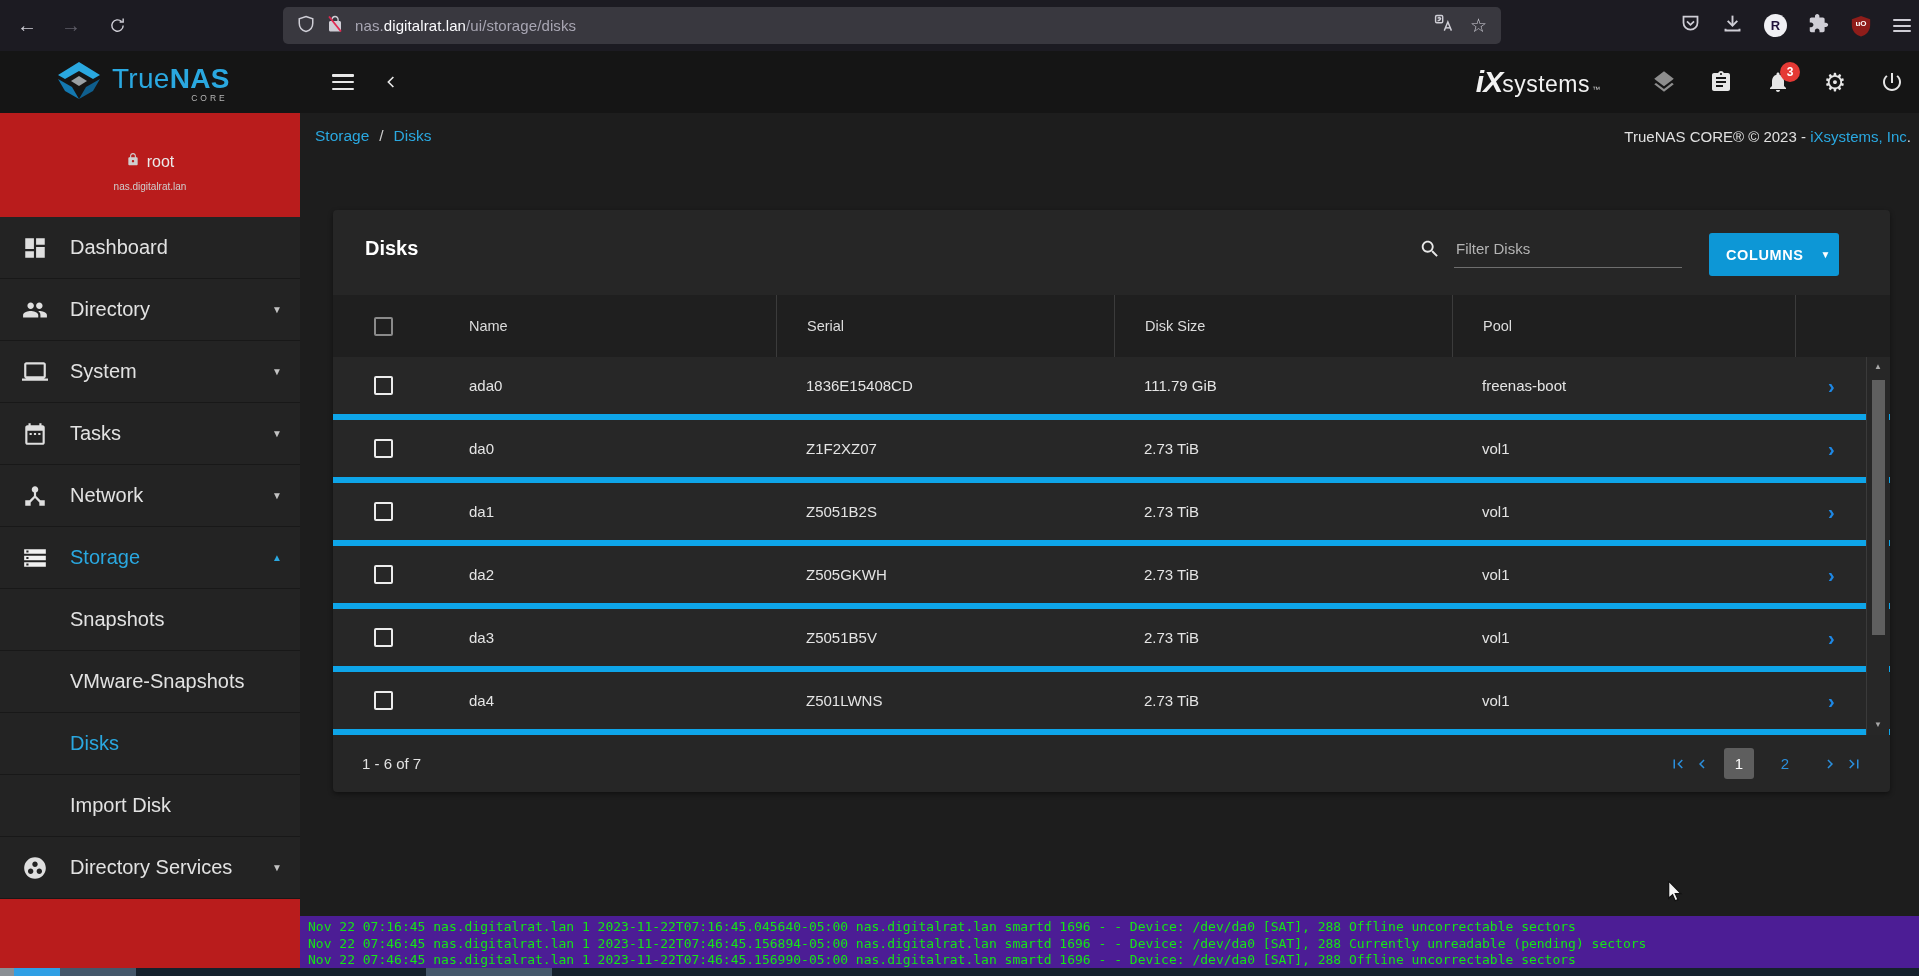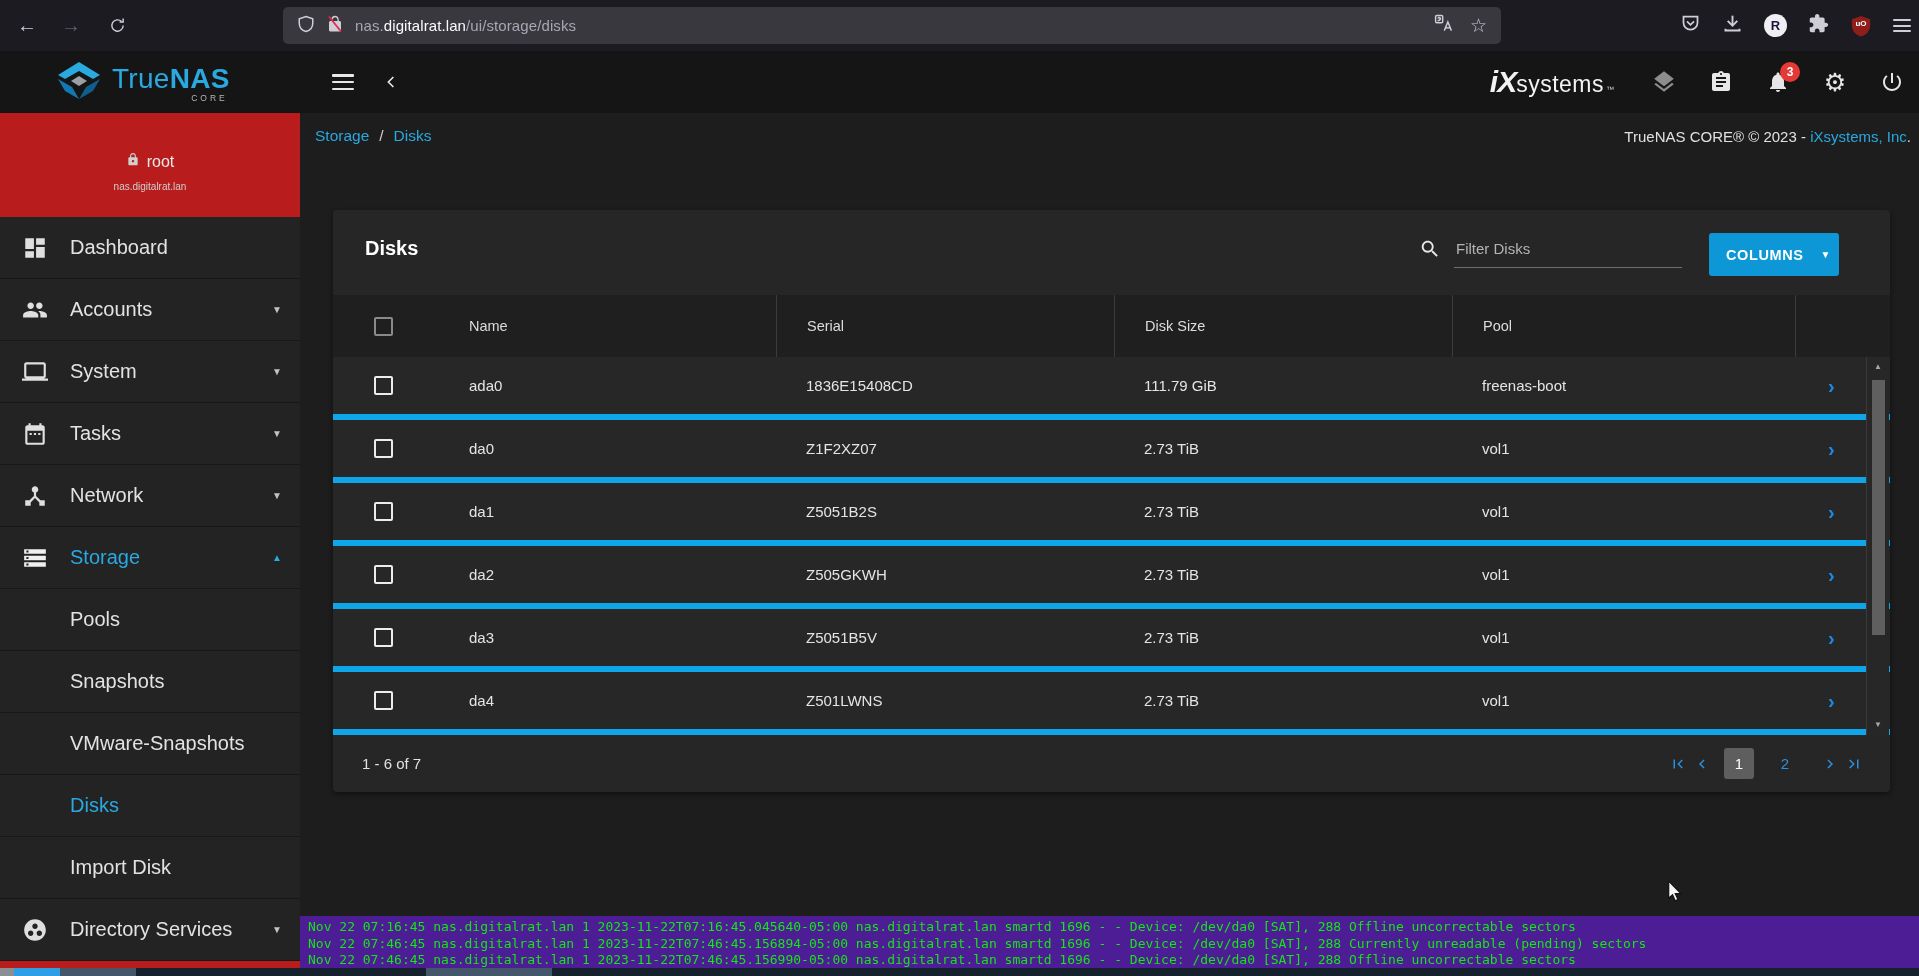--- a/index.html
+++ b/index.html
@@ -26,21 +26,21 @@
   .tnheader { position:absolute; top:51px; left:0; width:100%; height:62px; background:#151515; }
   .logo { position:absolute; left:56px; top:9px; display:flex; align-items:flex-start; }
   .brandwrap { position:relative; margin-left:10px; padding-top:3px; }
   .brand { font-size:28px; color:#2aa8e0; letter-spacing:.3px; }
   .brand b { font-weight:700; }
   .brand-sub { position:absolute; right:2px; bottom:-8px; font-size:8.5px; letter-spacing:3px; color:#b5b5b5; }
   .tn-menu { position:absolute; left:332px; top:23px; width:22px; height:16px; display:flex; flex-direction:column; justify-content:space-between; cursor:pointer; }
   .tn-menu i { height:2.5px; background:#e8e8e8; border-radius:1px; }
   .tn-collapse { position:absolute; left:384px; top:21px; }
   .tnright { position:absolute; right:14px; top:0; height:62px; display:flex; align-items:center; gap:31px; }
-  .ixlogo { display:flex; align-items:baseline; color:#f2f2f2; margin-right:6px; }
+  .ixlogo { display:flex; align-items:baseline; color:#f2f2f2; margin-right:20px; }
   .ix-a { font-size:30px; font-weight:700; font-style:italic; letter-spacing:-1px; }
   .ix-b { font-size:23px; letter-spacing:.5px; }
   .ix-tm { font-size:8px; margin-left:2px; color:#cfcfcf; }
   .tnic { position:relative; width:26px; height:26px; display:flex; align-items:center; justify-content:center; cursor:pointer; }
   .gearglyph { font-size:25px; color:#e6e6e6; line-height:1; }
   .bellbadge { position:absolute; top:-7px; right:-9px; min-width:20px; height:20px; border-radius:50%; background:#e53935; color:#fff; font-size:12px; font-weight:700; display:flex; align-items:center; justify-content:center; }
 
   
   .sidebar { position:absolute; left:0; top:113px; width:300px; bottom:0; background:#b91c1c; }
   .userblock { padding-top:39px; text-align:center; }
@@ -259,21 +259,21 @@
       <div class="mi">
         <span class="ic"><svg width="26" height="26" viewBox="0 0 24 24">
               <path fill="#dfdfdf" d="M3 13h8V3H3v10zm0 8h8v-6H3v6zm10 0h8V11h-8v10zm0-18v6h8V3h-8z"></path>
             </svg></span>
         <span class="lbl">Dashboard</span>
       </div>
       <div class="mi">
         <span class="ic"><svg width="26" height="26" viewBox="0 0 24 24">
               <path fill="#dfdfdf" d="M16 11c1.66 0 2.99-1.34 2.99-3S17.66 5 16 5c-1.66 0-3 1.34-3 3s1.34 3 3 3zm-8 0c1.66 0 2.99-1.34 2.99-3S9.66 5 8 5C6.34 5 5 6.34 5 8s1.34 3 3 3zm0 2c-2.33 0-7 1.17-7 3.5V19h14v-2.5c0-2.33-4.67-3.5-7-3.5zm8 0c-.29 0-.62.02-.97.05 1.16.84 1.97 1.97 1.97 3.45V19h6v-2.5c0-2.33-4.67-3.5-7-3.5z"></path>
             </svg></span>
-        <span class="lbl">Accounts</span>
+        <span class="lbl">Directory</span>
         <span class="chev">▼</span>
       </div>
       <div class="mi">
         <span class="ic"><svg width="26" height="26" viewBox="0 0 24 24">
               <path fill="#dfdfdf" d="M20 18c1.1 0 1.99-.9 1.99-2L22 5c0-1.1-.9-2-2-2H4c-1.1 0-2 .9-2 2v11c0 1.1.9 2 2 2H0v2h24v-2h-4zM4 5h16v11H4V5z"></path>
             </svg></span>
         <span class="lbl">System</span>
         <span class="chev">▼</span>
       </div>
       <div class="mi">
@@ -289,23 +289,20 @@
             </svg></span>
         <span class="lbl">Network</span>
         <span class="chev">▼</span>
       </div>
       <div class="mi active">
         <span class="ic"><svg width="26" height="26" viewBox="0 0 24 24">
               <path fill="#f0f0f0" d="M2 20h20v-4H2v4zm2-3h2v2H4v-2zM2 4v4h20V4H2zm4 3H4V5h2v2zm-4 7h20v-4H2v4zm2-3h2v2H4v-2z"></path>
             </svg></span>
         <span class="lbl">Storage</span>
         <span class="chev">▲</span>
-      </div>
-      <div class="mi sub">
-        <span class="lbl">Pools</span>
       </div>
       <div class="mi sub">
         <span class="lbl">Snapshots</span>
       </div>
       <div class="mi sub">
         <span class="lbl">VMware-Snapshots</span>
       </div>
       <div class="mi sub active">
         <span class="lbl">Disks</span>
       </div>

